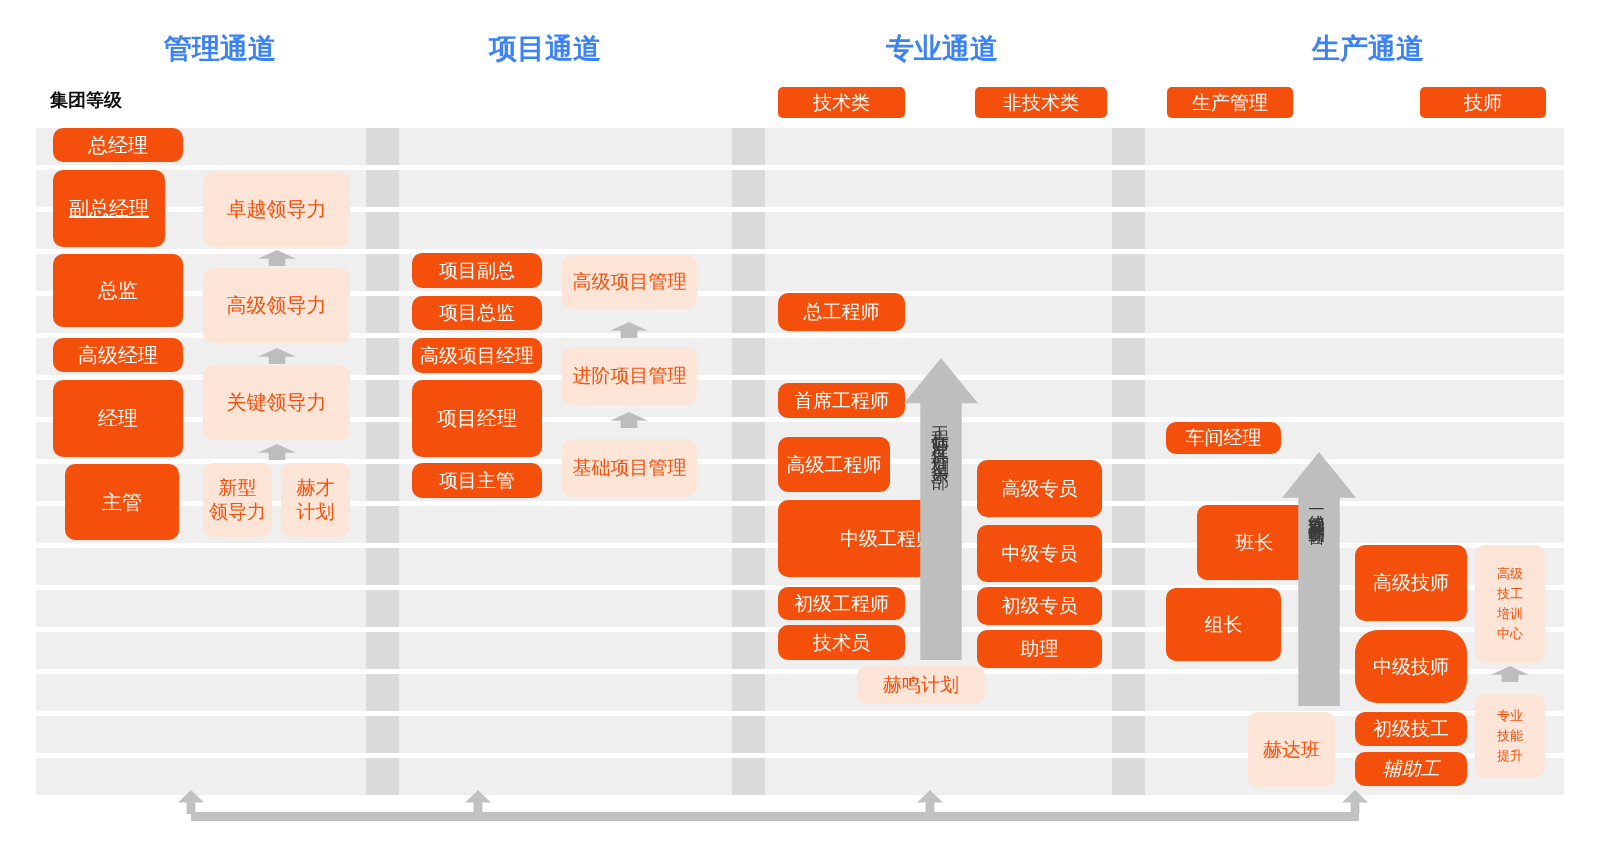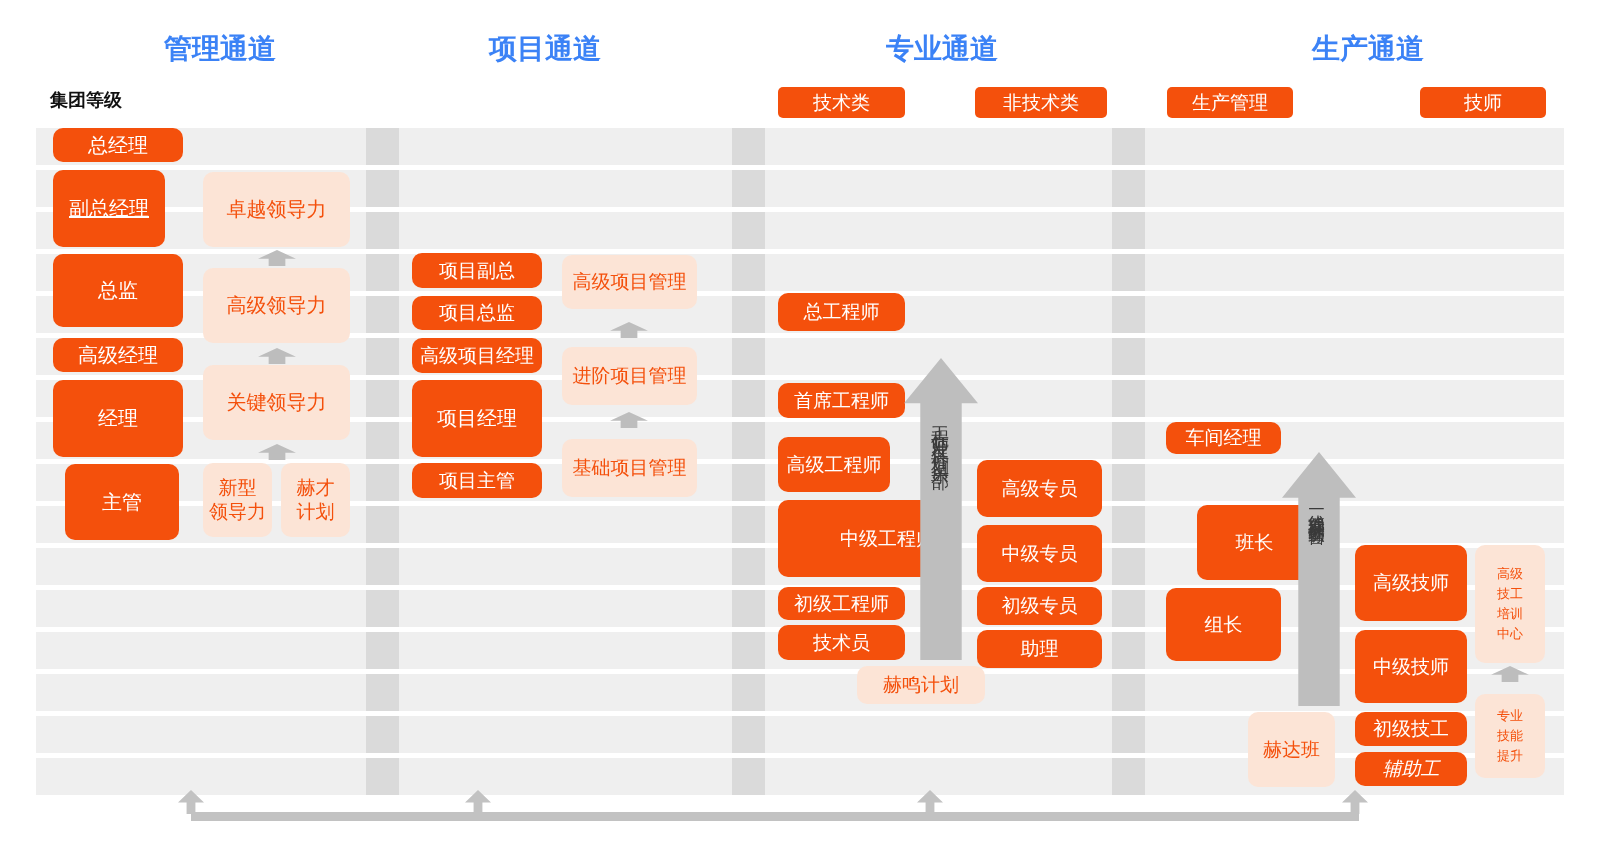--- a/index.html
+++ b/index.html
@@ -175,21 +175,21 @@
 <div class="pbox f19" style="left:857px;top:666px;width:128px;height:38px;">赫鸣计划</div>
 
 <div class="obox f19" style="left:1166px;top:422px;width:115px;height:32px;">车间经理</div>
 <div class="obox f19" style="left:1166px;top:505px;width:115px;height:75px;margin-left:31px;">班长</div>
 <div class="obox f19" style="left:1166px;top:588px;width:115px;height:73px;">组长</div>
 
 <div class="varrow va2" style="left:1282px;top:452px;width:74px;height:254px;"></div>
 <div class="vtext vt2" style="left:1306px;top:500px;">一线管理发展计划训练营</div>
 
 <div class="obox f19" style="left:1355px;top:545px;width:112px;height:76px;">高级技师</div>
-<div class="obox f19" style="left:1355px;top:630px;width:112px;height:73px;">中级技师</div>
+<div class="obox f19" style="left:1355px;top:630px;width:112px;height:73px;border-radius:23px;">中级技师</div>
 <div class="obox f19" style="left:1355px;top:712px;width:112px;height:34px;">初级技工</div>
 <div class="obox f19" style="left:1355px;top:752px;width:112px;height:34px;font-style:italic;">辅助工</div>
 <div class="pbox f19" style="left:1248px;top:712px;width:87px;height:75px;">赫达班</div>
 <div class="pbox f17" style="left:1475px;top:545px;width:70px;height:118px;">高级
 技工
 培训
 中心</div>
 <div class="pbox f17" style="left:1475px;top:694px;width:70px;height:84px;">专业
 技能
 提升</div>

